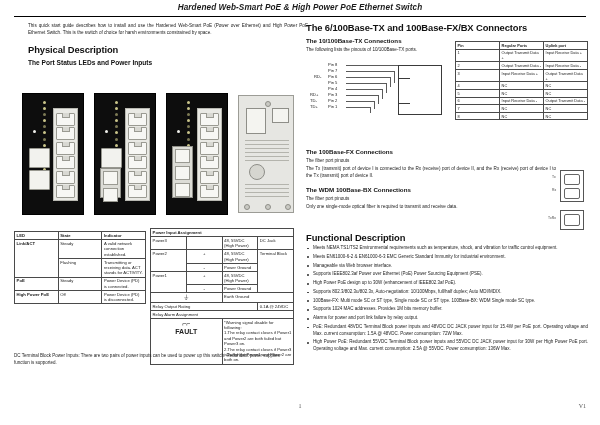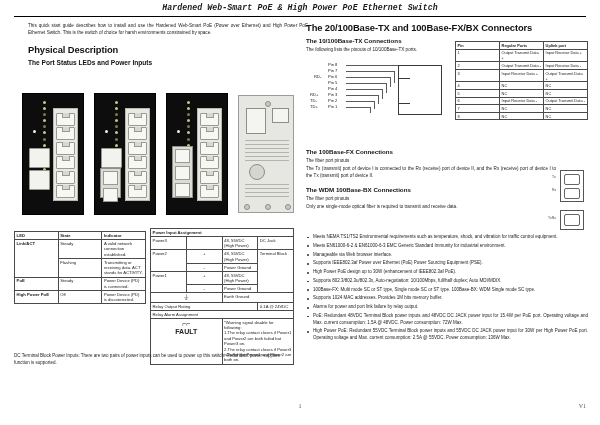--- a/index.html
+++ b/index.html
@@ -8,21 +8,21 @@
     background:#ffffff;
     font-family:"Liberation Sans", sans-serif;
     color:#222;
     -webkit-font-smoothing:antialiased;
   }
   .page{position:relative;width:600px;height:425px;box-sizing:border-box;}
 
   
   .doc-title{
     position:absolute;left:0;top:3px;width:600px;text-align:center;
-    font-family:Liberation Mono, monospace;
+    font-family:Liberation Sans, sans-serif;
     font-style:italic;font-weight:bold;font-size:8.2px;color:#1a1a1a;
     letter-spacing:.1px;
   }
   .title-rule{position:absolute;left:14px;top:16px;width:572px;height:1px;background:#000;}
 
   
   .col-left{position:absolute;left:28px;top:22px;width:280px;}
   .col-right{position:absolute;left:306px;top:22px;width:282px;}
 
   p.body{
@@ -369,21 +369,21 @@
           <span>2.The relay contact closes if Power3 is failed but Power1 and Power2 are both on.</span>
         </td>
       </tr>
     </tbody>
       </table>
   </div>
 
   <div class="note-dc">DC Terminal Block Power Inputs: There are two pairs of power inputs can be used to power up this switch. Redundant power supplies function is supported.</div>
 
   <div class="col-right">
-    <h2 class="sec" style="margin-top:0;">The 20/100Base-TX and 100Base-FX/BX Connectors</h2>
+    <h2 class="sec" style="margin-top:0;">The 6/100Base-TX and 100Base-FX/BX Connectors</h2>
     <h3 class="sub2" style="margin-top:2px;">The 10/100Base-TX Connections</h3>
     <p class="body" style="margin-bottom:2px;">The following lists the pinouts of 10/100Base-TX ports.</p>
   </div>
 
   <div class="pinout">
     <div class="lab" style="left:22px;top:0px;">Pin 8</div>
     <div class="lab" style="left:22px;top:6px;">Pin 7</div>
     <div class="lab" style="left:8px;top:12px;">RD-</div>
     <div class="lab" style="left:22px;top:12px;">Pin 6</div>
     <div class="lab" style="left:22px;top:18px;">Pin 5</div>
@@ -480,20 +480,21 @@
       <span></span>
     </div>
   <div class="micro-lab" style="left:552px;top:175px;">Tx</div>
   <div class="micro-lab" style="left:552px;top:188px;">Rx</div>
   <div class="fiber-ico2">
       <span></span>
     </div>
   <div class="micro-lab" style="left:548px;top:216px;">TxRx</div>
 
   <div style="position:absolute;left:306px;top:232px;width:282px;">
+    <h2 class="sec" style="margin:0 0 2px 0;">Functional Description</h2>
     <ul class="bul">
       <li>Meets NEMA TS1/TS2 Environmental requirements such as temperature, shock, and vibration for traffic control equipment.</li>
       <li>Meets EN61000-6-2 &amp; EN61000-6-3 EMC Generic Standard Immunity for industrial environment.</li>
       <li>Manageable via Web browser interface.</li>
       <li>Supports IEEE802.3af Power over Ethernet (PoE) Power Sourcing Equipment (PSE).</li>
       <li>High Power PoE design up to 30W (enhancement of IEEE802.3af PoE).</li>
       <li>Supports 802.3/802.3u/802.3x, Auto-negotiation: 10/100Mbps, full/half duplex; Auto MDI/MDIX.</li>
       <li>100Base-FX: Multi mode SC or ST type, Single mode SC or ST type. 100Base-BX: WDM Single mode SC type.</li>
       <li>Supports 1024 MAC addresses. Provides 1M bits memory buffer.</li>
       <li>Alarms for power and port link failure by relay output.</li>

